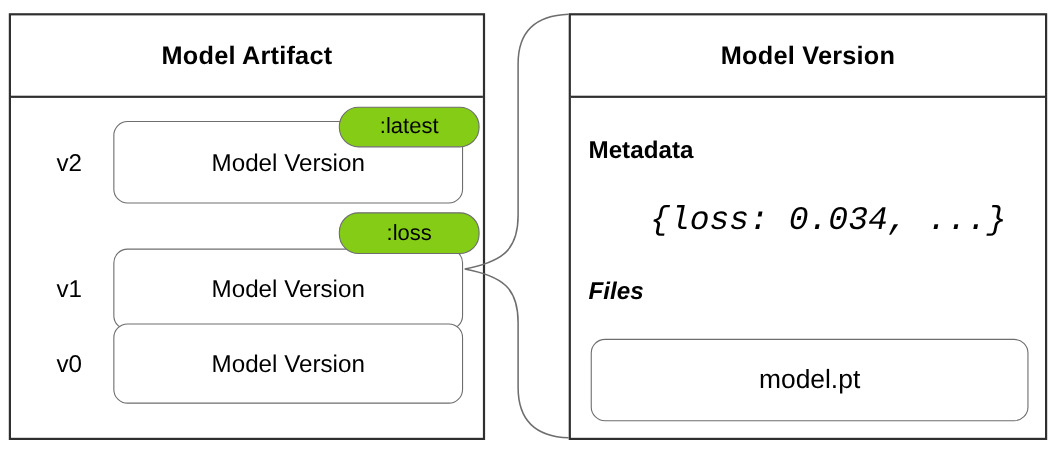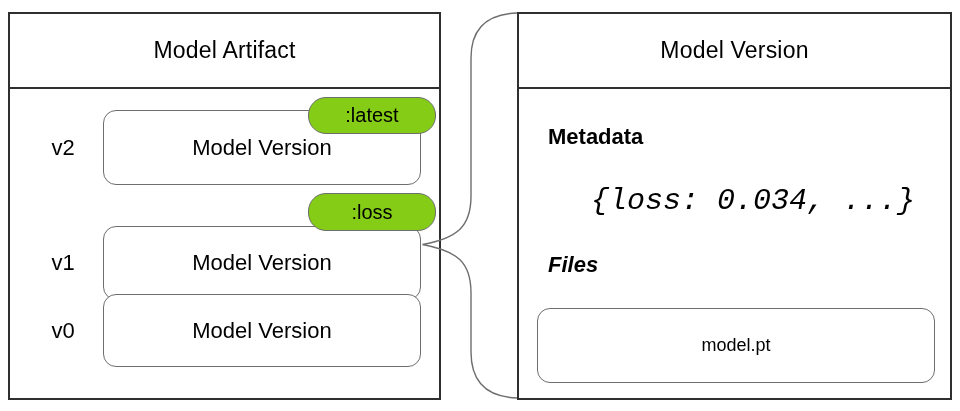--- a/index.html
+++ b/index.html
@@ -19,21 +19,21 @@
     border: 2px solid var(--panel-border, #2f2f2f);
   }
   .panel-artifact { left: 8px;   top: 12px; width: 433px; height: 388px; }
   .panel-version  { left: 517px; top: 12px; width: 435px; height: 388px; }
   .panel-header {
     position: absolute;
     left: 0; right: 0; top: 0;
     height: 73px;
     border-bottom: 2px solid var(--panel-border, #2f2f2f);
     display: flex; align-items: center; justify-content: center;
-    font-weight: normal;
+    font-weight: bold;
     font-size: 23px;
     letter-spacing: 0.2px;
   }
   .version-label {
     position: absolute;
     left: 28px; width: 50px;
     display: flex; align-items: center; justify-content: center;
     font-size: 22px;
   }
   .version-box {
@@ -64,21 +64,21 @@
   .tag-latest { top: 83px; }
   .tag-best   { top: 179px; height: 38px; }
   .connector-svg {
     position: absolute;
     left: 0; top: 0;
     width: 960px; height: 411px;
     pointer-events: none;
   }
   .section-heading {
     position: absolute;
-    left: 29px;
+    left: 16px;
     font-weight: bold;
     font-size: 22px;
   }
   .heading-metadata { top: 110px; }
   .heading-files    { top: 238px; font-style: italic; }
   .metadata-value {
     position: absolute;
     left: 72px; top: 170px;
     font-family: "Liberation Mono", monospace;
     font-size: 30px;
@@ -87,21 +87,21 @@
   }
   .file-box {
     position: absolute;
     left: 18px; top: 294px;
     width: 398px; height: 75px;
     box-sizing: border-box;
     border: 1.4px solid var(--box-border, #6e6e6e);
     border-radius: 13px;
     background: #ffffff;
     display: flex; align-items: center; justify-content: center;
-    font-size: 18px;
+    font-size: 24px;
   }
 </style>
 </head>
 <body>
 
 <div class="stage">
 
   <div class="panel panel-artifact">
     <div class="panel-header">Model Artifact</div>
 

